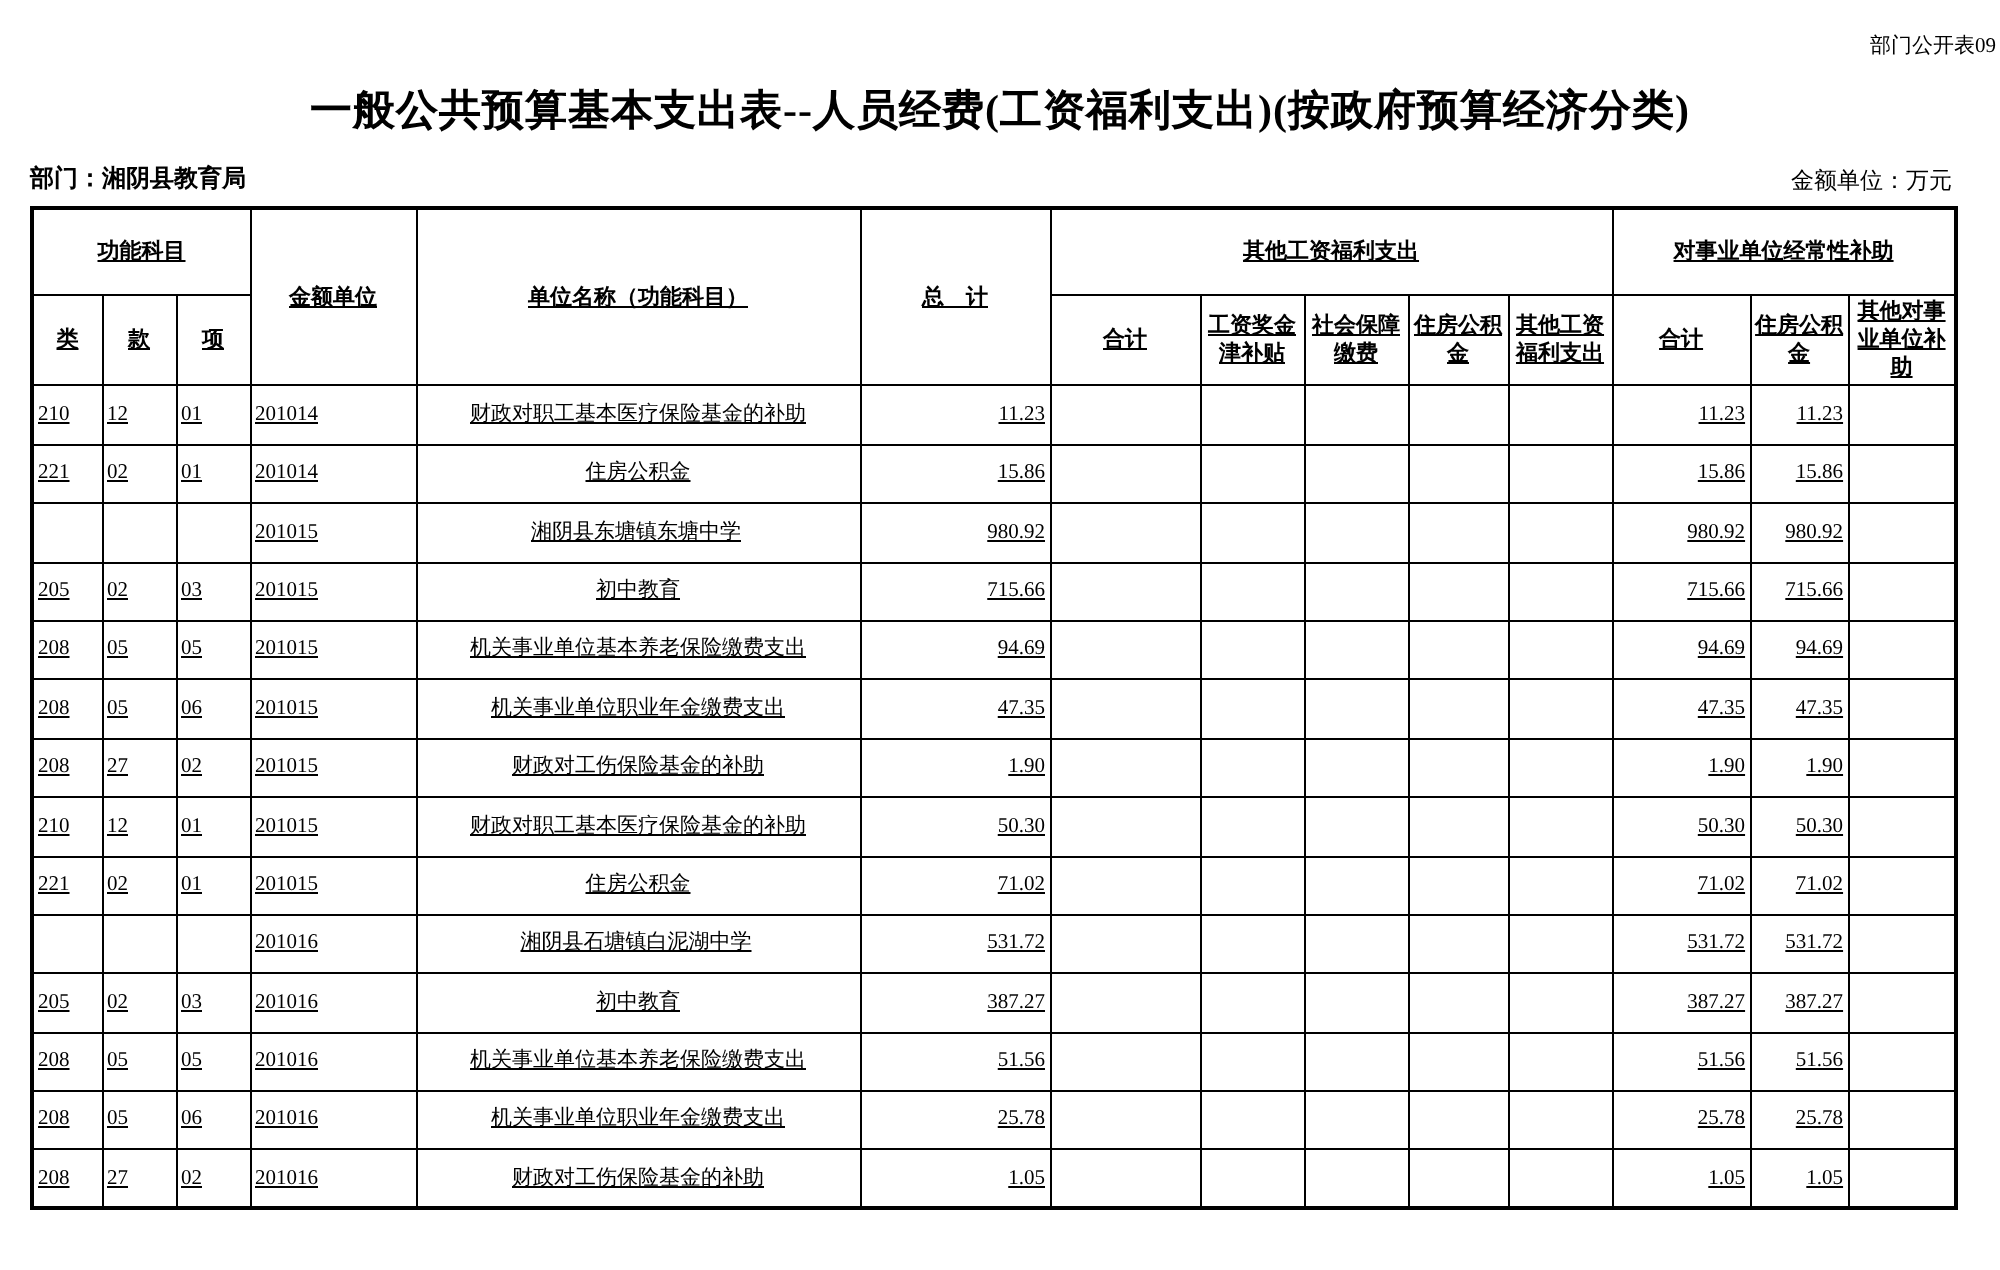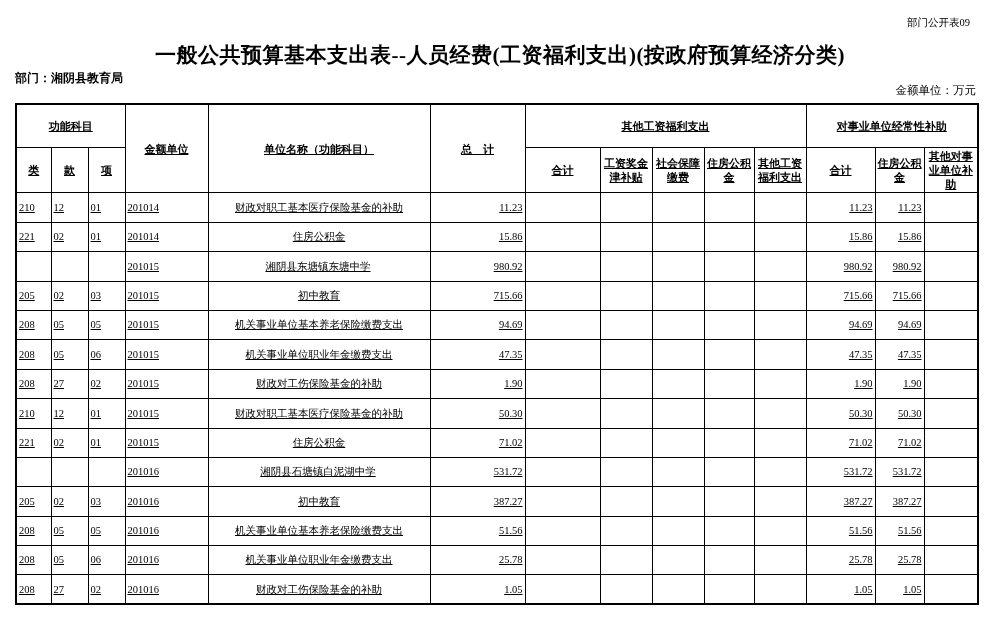--- a/index.html
+++ b/index.html
@@ -3,26 +3,26 @@
 <meta charset="utf-8">
 <style>
   * { box-sizing: border-box; }
   html,body { margin:0; padding:0; }
   body {
     width:1000px; height:635px; position:relative;
     background:#ffffff; color:#000;
     font-family:"Liberation Serif","DejaVu Serif",serif;
     overflow:hidden;
   }
-  .sheet-label { position:absolute; top:16px; right:30px; font-size:10.5px; }
+  .sheet-label { position:absolute; top:16px; right:2px; font-size:10.5px; }
   .page-title {
     position:absolute; top:41px; left:0; width:100%;
     text-align:center; font-size:21px; font-weight:bold; letter-spacing:0.5px;
   }
-  .dept-line { position:absolute; top:70px; left:15px; font-size:12px; font-weight:bold; }
+  .dept-line { position:absolute; top:81px; left:15px; font-size:12px; font-weight:bold; }
   .unit-note { position:absolute; top:83px; right:24px; font-size:11.5px;text-align:right; }
 
   .tbl-wrap { position:absolute; top:103px; left:15px;text-decoration:underline; }
   table.budget {
     border-collapse:collapse; table-layout:fixed;
     width:962px; border:2px solid #000;
   }
   table.budget th, table.budget td {
     border:1px solid #000; overflow:hidden; padding:1px 2px;
     line-height:1.3; vertical-align:middle;

